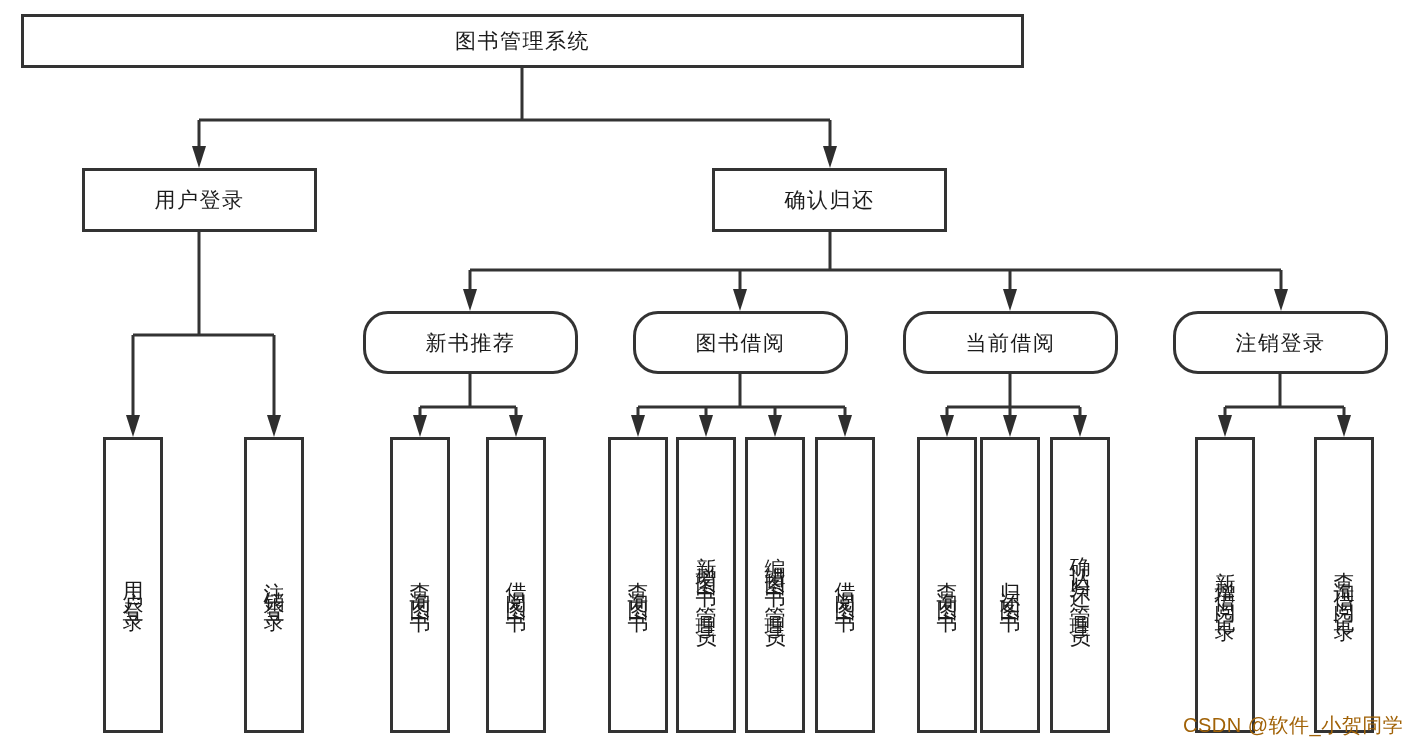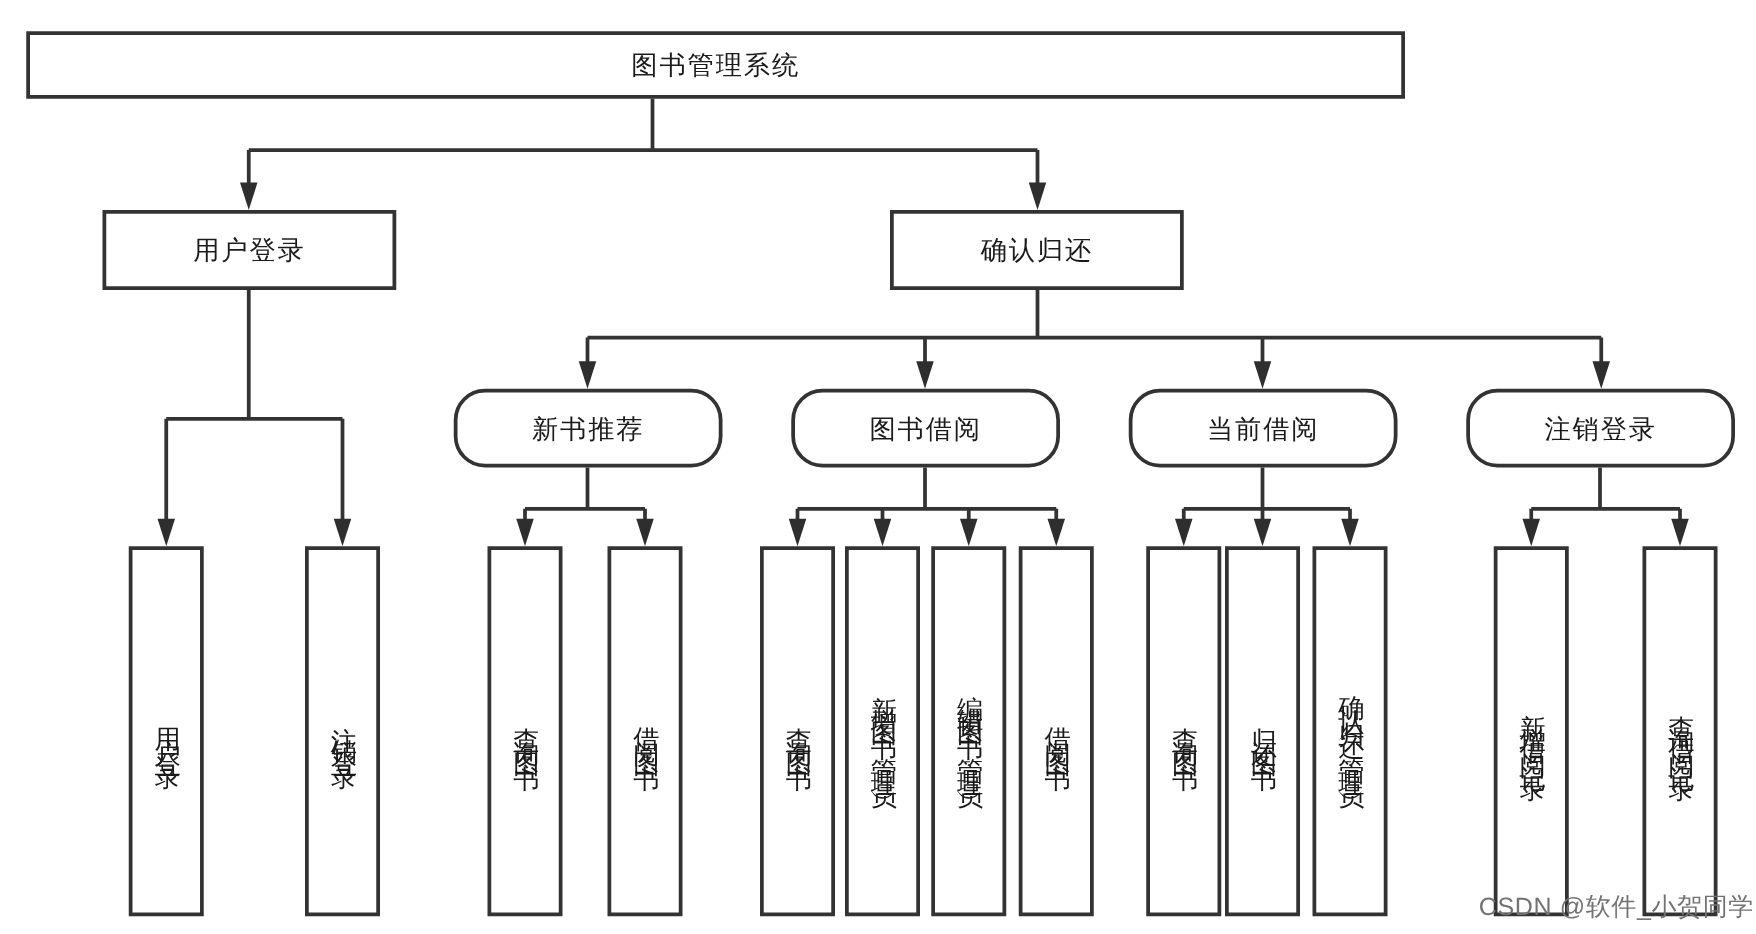--- a/index.html
+++ b/index.html
@@ -24,39 +24,39 @@
     border: 3px solid #333333;
     background: #ffffff;
     display: flex;
     align-items: center;
     justify-content: center;
     z-index: 2;
     font-size: 21px;
     letter-spacing: 1.5px;
     white-space: nowrap;
   }
-  .box.root   { left: 21px;  top: 25px;  width: 1103px; height: 54px; }
+  .box.root   { left: 21px;  top: 14px;  width: 1003px; height: 54px; }
   .box.lvl2   { top: 168px; height: 64px; width: 235px; }
   .box.lvl3   { top: 311px; height: 63px; width: 215px; border-radius: 25px; }
   .box.leaf {
     top: 437px; height: 296px; width: 60px;
     writing-mode: vertical-rl;
     text-orientation: upright;
     letter-spacing: 10px;
     font-size: 21px;
     white-space: normal;
   }
   .watermark {
     position: absolute;
     left: 1183px;
     top: 712px;
     z-index: 3;
     font-size: 20px;
     letter-spacing: 0.5px;
-    color: #737373;
+    color: #a16207;
     white-space: nowrap;
   }
 </style>
 </head>
 <body>
 
 <div class="canvas">
 
   <svg class="connectors" viewBox="0 0 1405 747" xmlns="http://www.w3.org/2000/svg">
     <g stroke="#333333" stroke-width="3" fill="none">

